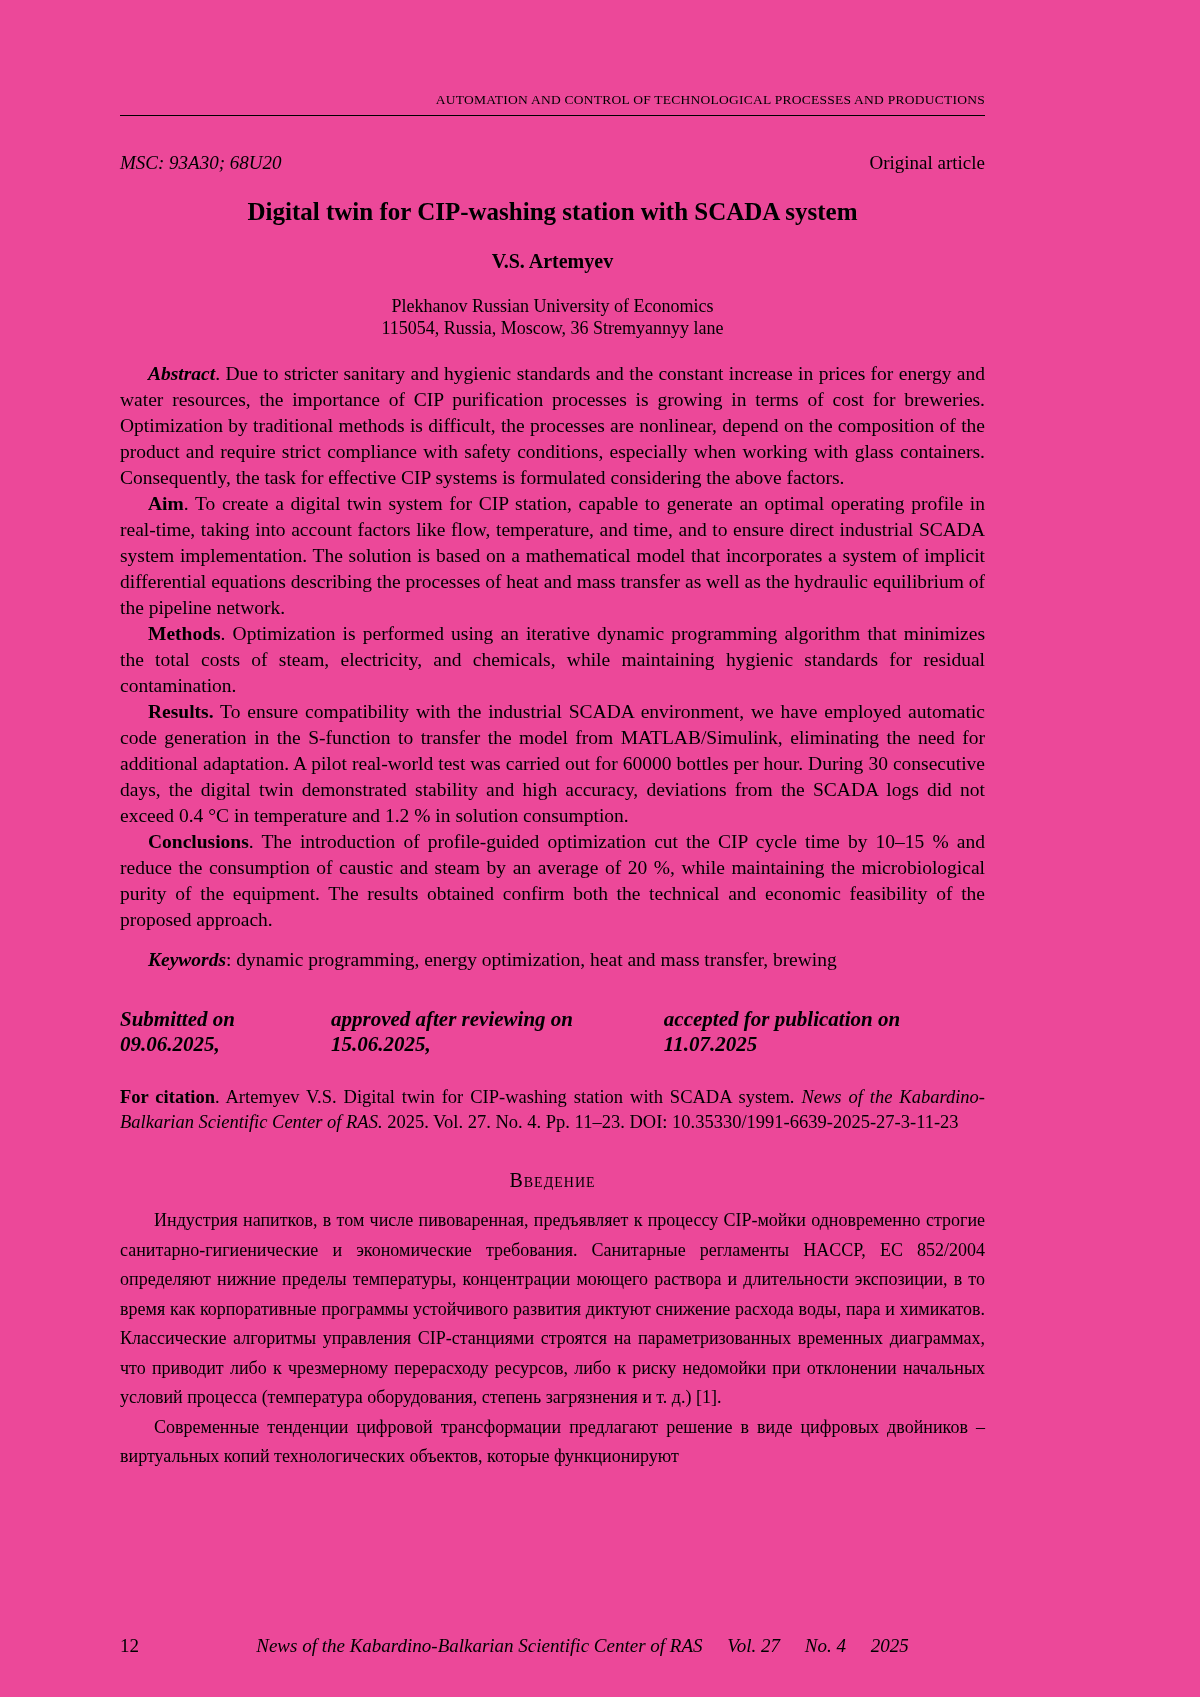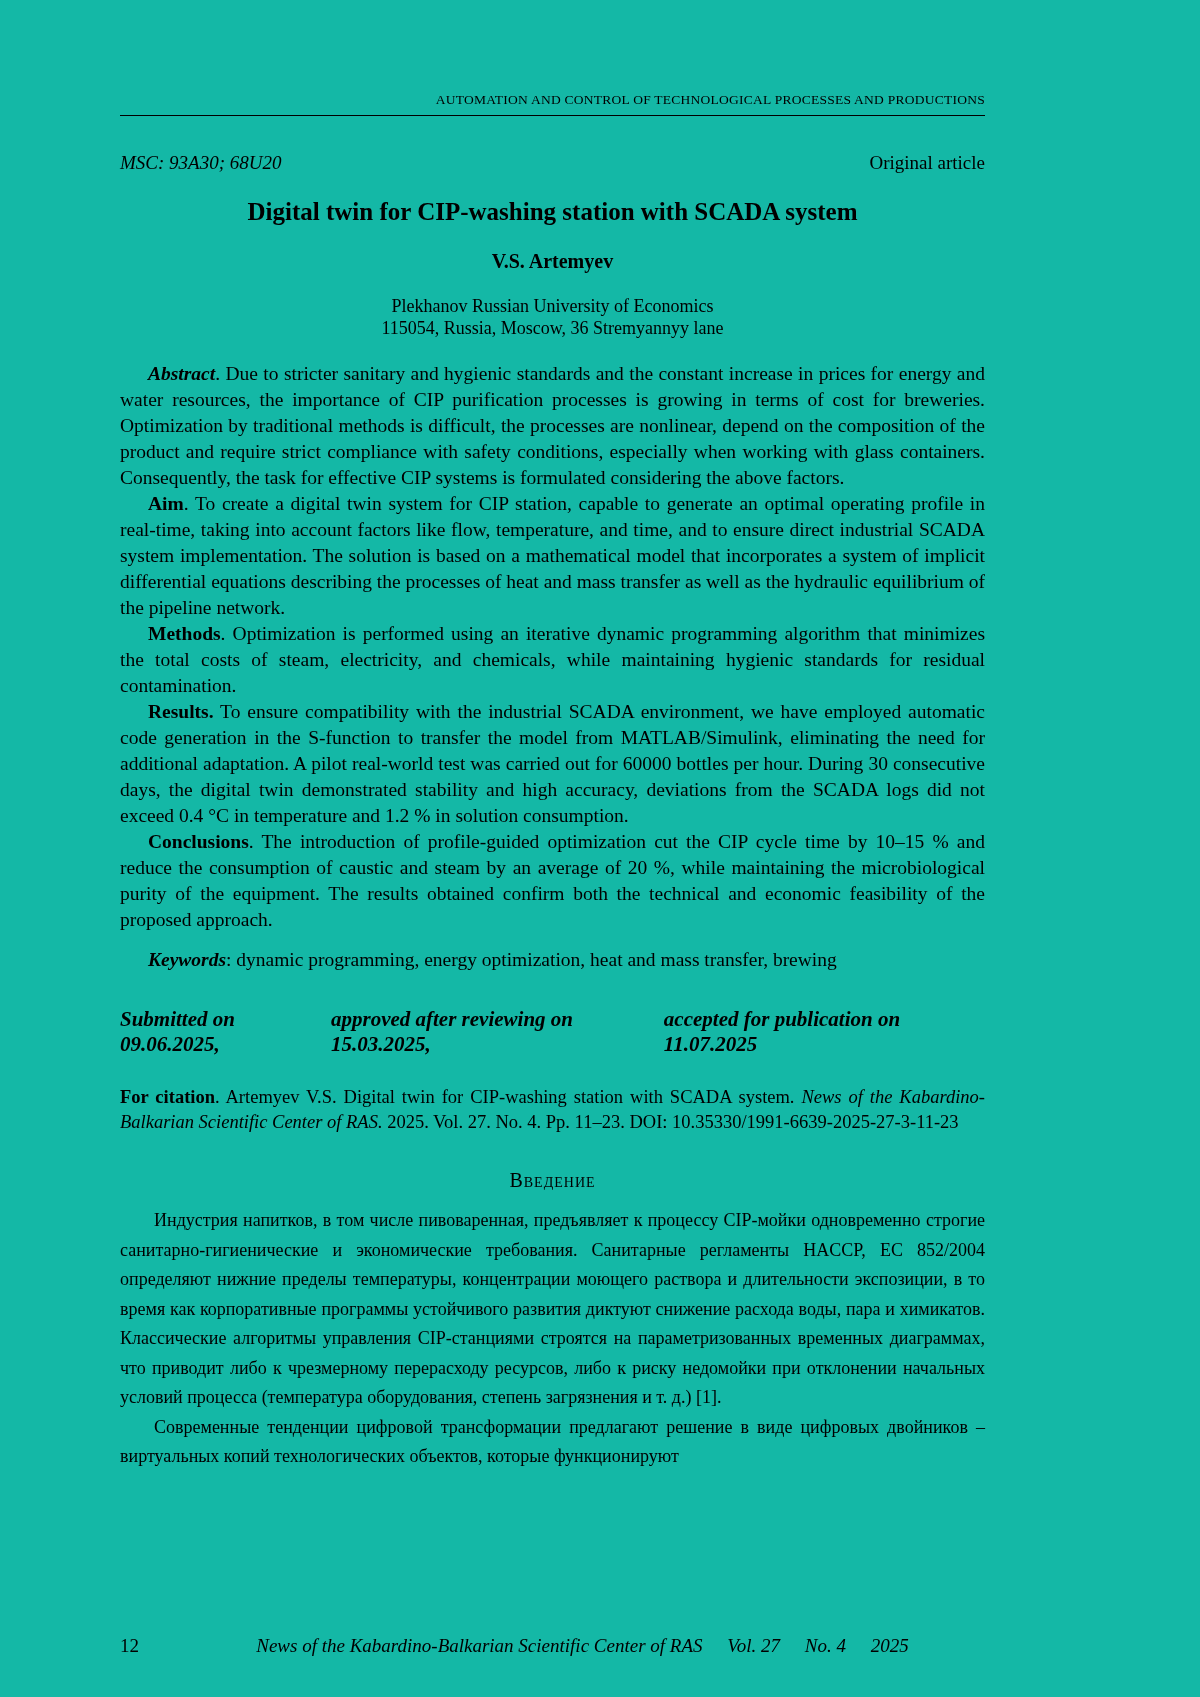--- a/index.html
+++ b/index.html
@@ -5,21 +5,21 @@
   html, body {
     margin: 0;
     padding: 0;
     background: #ffffff;
   }
   .page {
     position: relative;
     width: 1200px;
     height: 1697px;
     box-sizing: border-box;
-    background: #14b8a6;
+    background: #ec4899;
     color: #000000;
     font-family: "Liberation Serif", "DejaVu Serif", serif;
     padding: 92px 215px 0 120px;
   }
   
   .running-head {
     text-align: right;
     font-size: 13.5px;
     letter-spacing: 0.25px;
     padding-bottom: 7px;
@@ -161,21 +161,21 @@
     <p><span class="lbl">Results.</span><span> To ensure compatibility with the industrial SCADA environment, we have employed automatic code generation in the S-function to transfer the model from MATLAB/Simulink, eliminating the need for additional adaptation. A pilot real-world test was carried out for 60000 bottles per hour. During 30 consecutive days, the digital twin demonstrated stability and high accuracy, deviations from the SCADA logs did not exceed 0.4 °C in temperature and 1.2 % in solution consumption.</span></p>
     <p><span class="lbl">Conclusions</span><span>. The introduction of profile-guided optimization cut the CIP cycle time by 10–15 % and reduce the consumption of caustic and steam by an average of 20 %, while maintaining the microbiological purity of the equipment. The results obtained confirm both the technical and economic feasibility of the proposed approach.</span></p>
   </div>
 
   <div class="keywords">
     <span class="kw-label">Keywords</span><span>: dynamic programming, energy optimization, heat and mass transfer, brewing</span>
   </div>
 
   <div class="dates-row">
     <span>Submitted on 09.06.2025,</span>
-    <span>approved after reviewing on 15.03.2025,</span>
+    <span>approved after reviewing on 15.06.2025,</span>
     <span>accepted for publication on 11.07.2025</span>
   </div>
 
   <div class="citation">
     <span class="cit-label">For citation</span><span>. Artemyev V.S. Digital twin for CIP-washing station with SCADA system. </span><span class="cit-journal">News of the Kabardino-Balkarian Scientific Center of RAS.</span><span> 2025. Vol. 27. No. 4. Pp. 11–23. DOI: 10.35330/1991-6639-2025-27-3-11-23</span>
   </div>
 
   <div class="intro-heading">Введение</div>
 
   <div class="intro">

